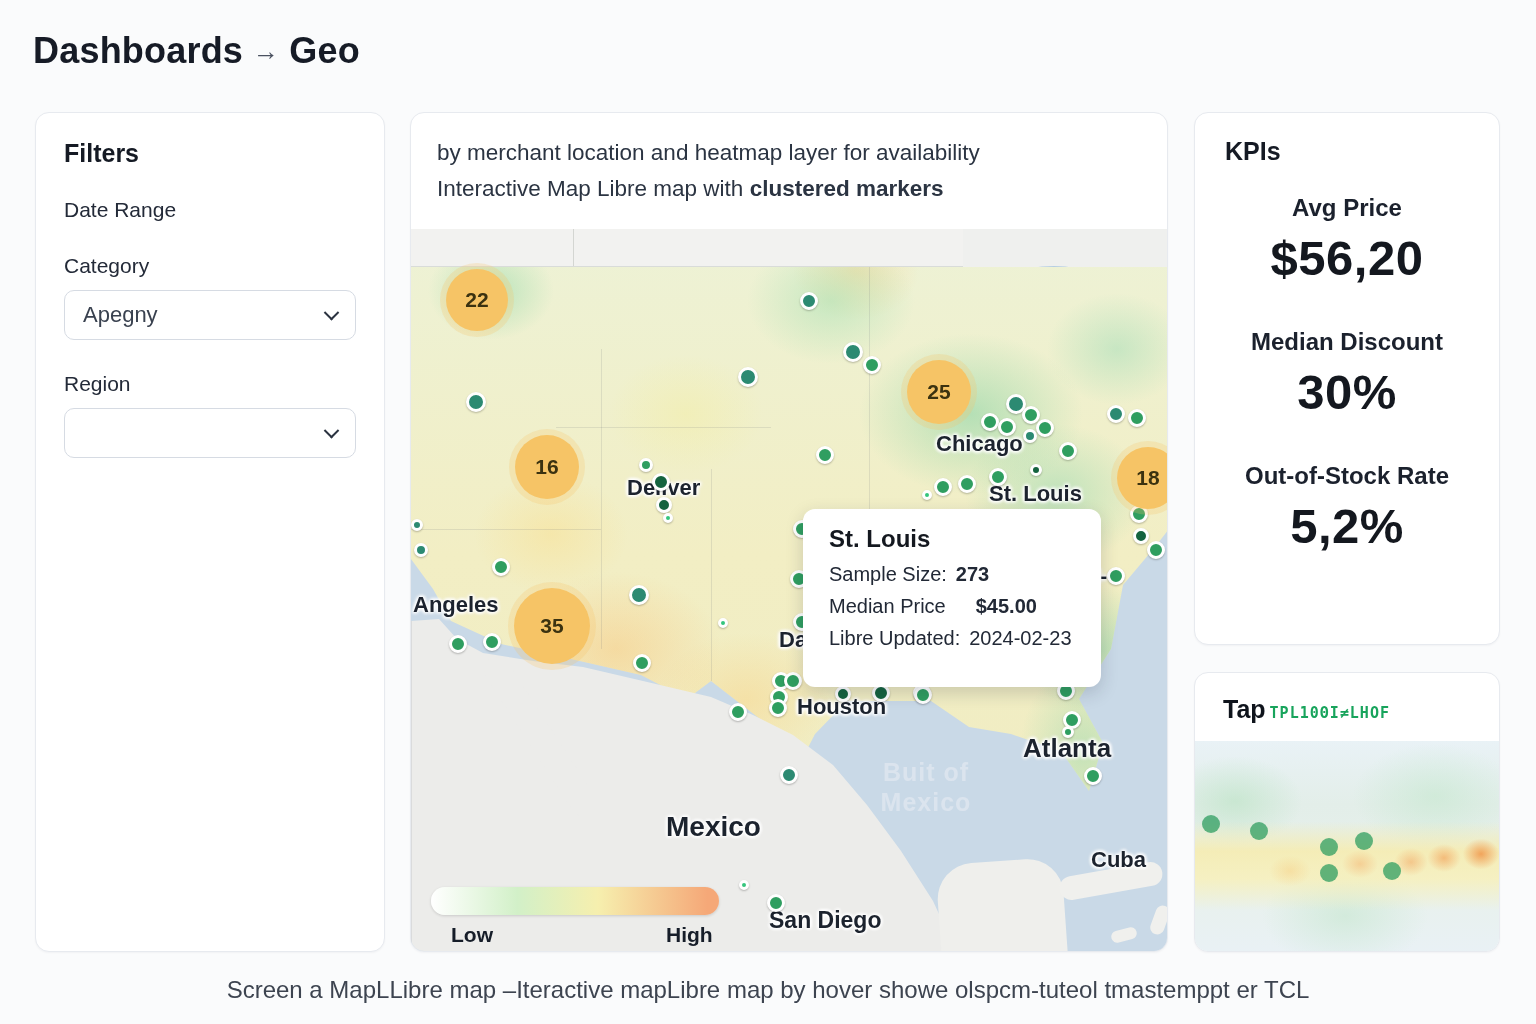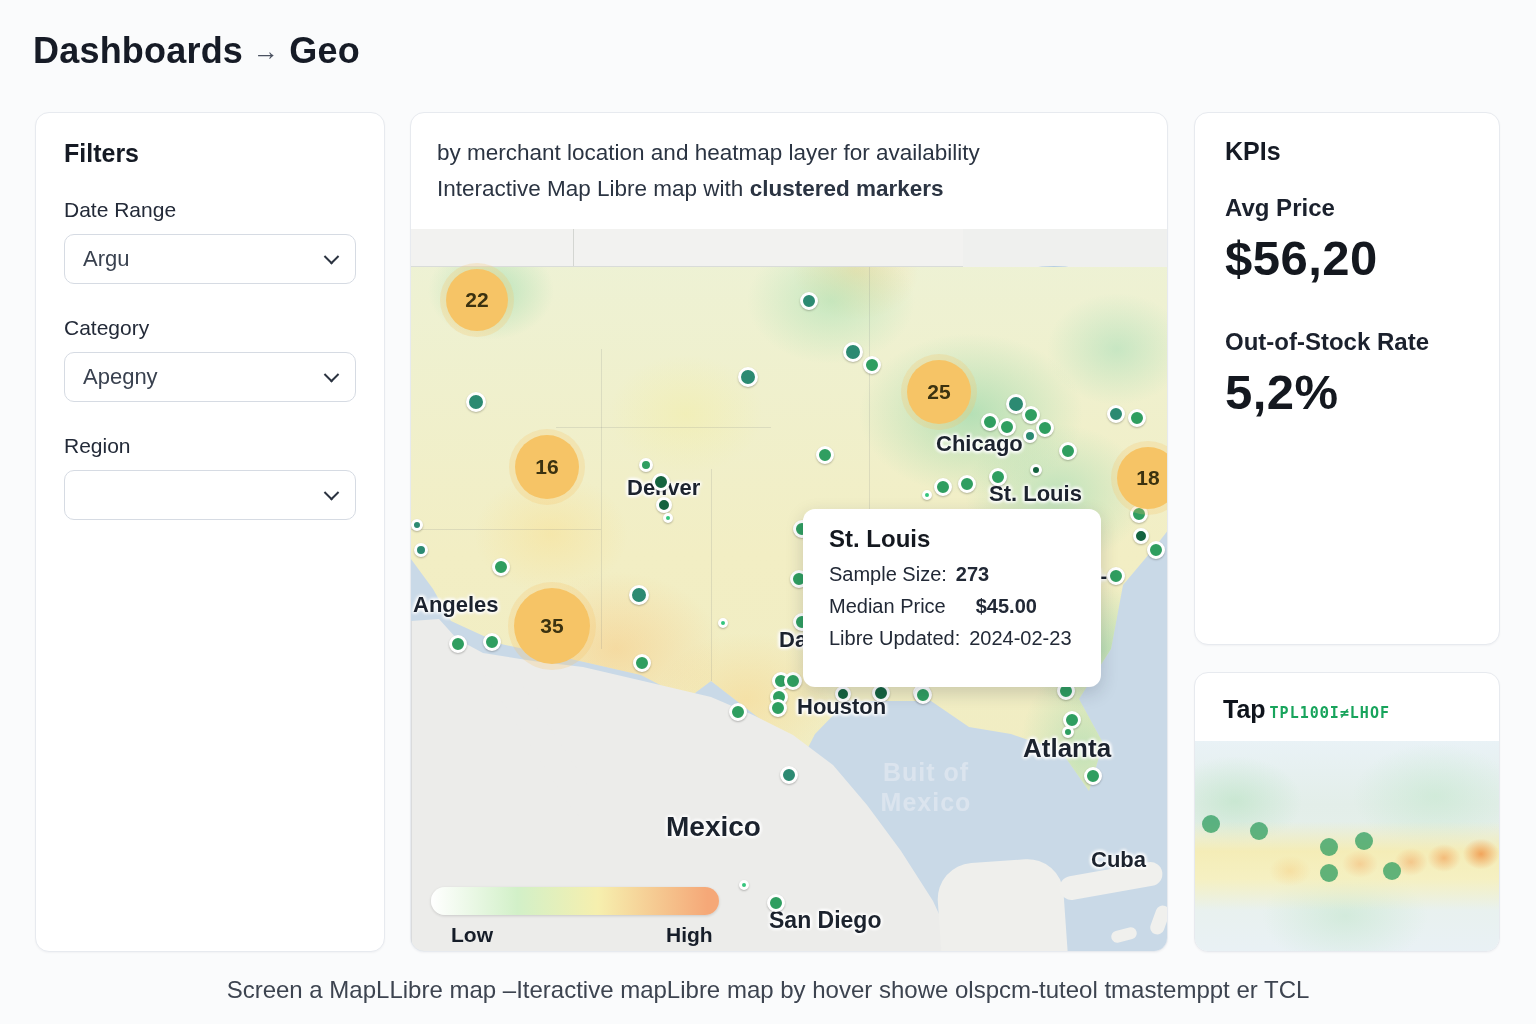--- a/index.html
+++ b/index.html
@@ -68,21 +68,21 @@
   .tt-row.wide { gap:30px; }
   .tt-row .v.bold { font-weight:bold; }
 
   .legend { position:absolute; left:20px; top:658px; width:288px; height:28px; border-radius:14px; z-index:45;
     background:linear-gradient(90deg,#ffffff,#d2f0c8 30%,#f6efae 58%,#f5a878 96%); box-shadow:0 1px 3px rgba(0,0,0,.15); }
   .legend-lab { position:absolute; z-index:45; font-weight:bold; font-size:21px; color:#161d29; }
 
   
   .kpis { left:1194px; top:112px; width:306px; height:533px; padding:24px 30px; }
   .kpis h2 { font-size:25px; font-weight:bold; margin-bottom:28px; color:#151a24; }
-  .kpi { margin-bottom:42px; }
+  .kpi { margin-bottom:42px;text-align:center; }
   .kpi .lab { font-size:24px; font-weight:600; color:#1b212d; margin-bottom:8px; }
   .kpi .val { font-size:49px; font-weight:bold; color:#14181f; letter-spacing:.5px; }
 
   
   .tap { left:1194px; top:672px; width:306px; height:280px; overflow:hidden; padding:0; }
   .tap-head { padding:22px 28px 12px; display:flex; align-items:baseline; gap:4px; }
   .tap-head .t { font-size:25px; font-weight:bold; color:#0f141c; }
   .tap-head .code { font-family:"DejaVu Sans Mono", monospace; font-size:15px; font-weight:bold; color:#18a45c; letter-spacing:1px; }
   .mini-map { position:absolute; left:0; top:68px; width:306px; height:212px; border-radius:0 0 13px 13px;
     background:
@@ -105,24 +105,20 @@
 </head>
 <body>
 
 <div class="page-title">
   <span>Dashboards</span><span class="arrow">→</span><span>Geo</span>
 </div>
 
 <div class="card filters">
   <h2>Filters</h2>
   <div class="field-label" style="margin-top:0">Date Range</div>
-  <div class="select">
-    <span>Argu</span>
-    <span class="chev"></span>
-  </div>
   <div class="field-label" style="margin-top:32px">Category</div>
   <div class="select">
     <span>Apegny</span>
     <span class="chev"></span>
   </div>
   <div class="field-label" style="margin-top:32px">Region</div>
   <div class="select">
     <span></span>
     <span class="chev"></span>
   </div>
@@ -265,20 +261,24 @@
   </div>
 </div>
 
 <div class="card kpis">
   <h2>KPIs</h2>
   <div class="kpi">
     <div class="lab">Avg Price</div>
     <div class="val">$56,20</div>
   </div>
   <div class="kpi">
+    <div class="lab">Median Discount</div>
+    <div class="val">30%</div>
+  </div>
+  <div class="kpi">
     <div class="lab">Out-of-Stock Rate</div>
     <div class="val">5,2%</div>
   </div>
 </div>
 
 <div class="card tap">
   <div class="tap-head">
     <span class="t">Tap</span>
     <span class="code">TPL10ΘI≠LHOF</span>
   </div>

